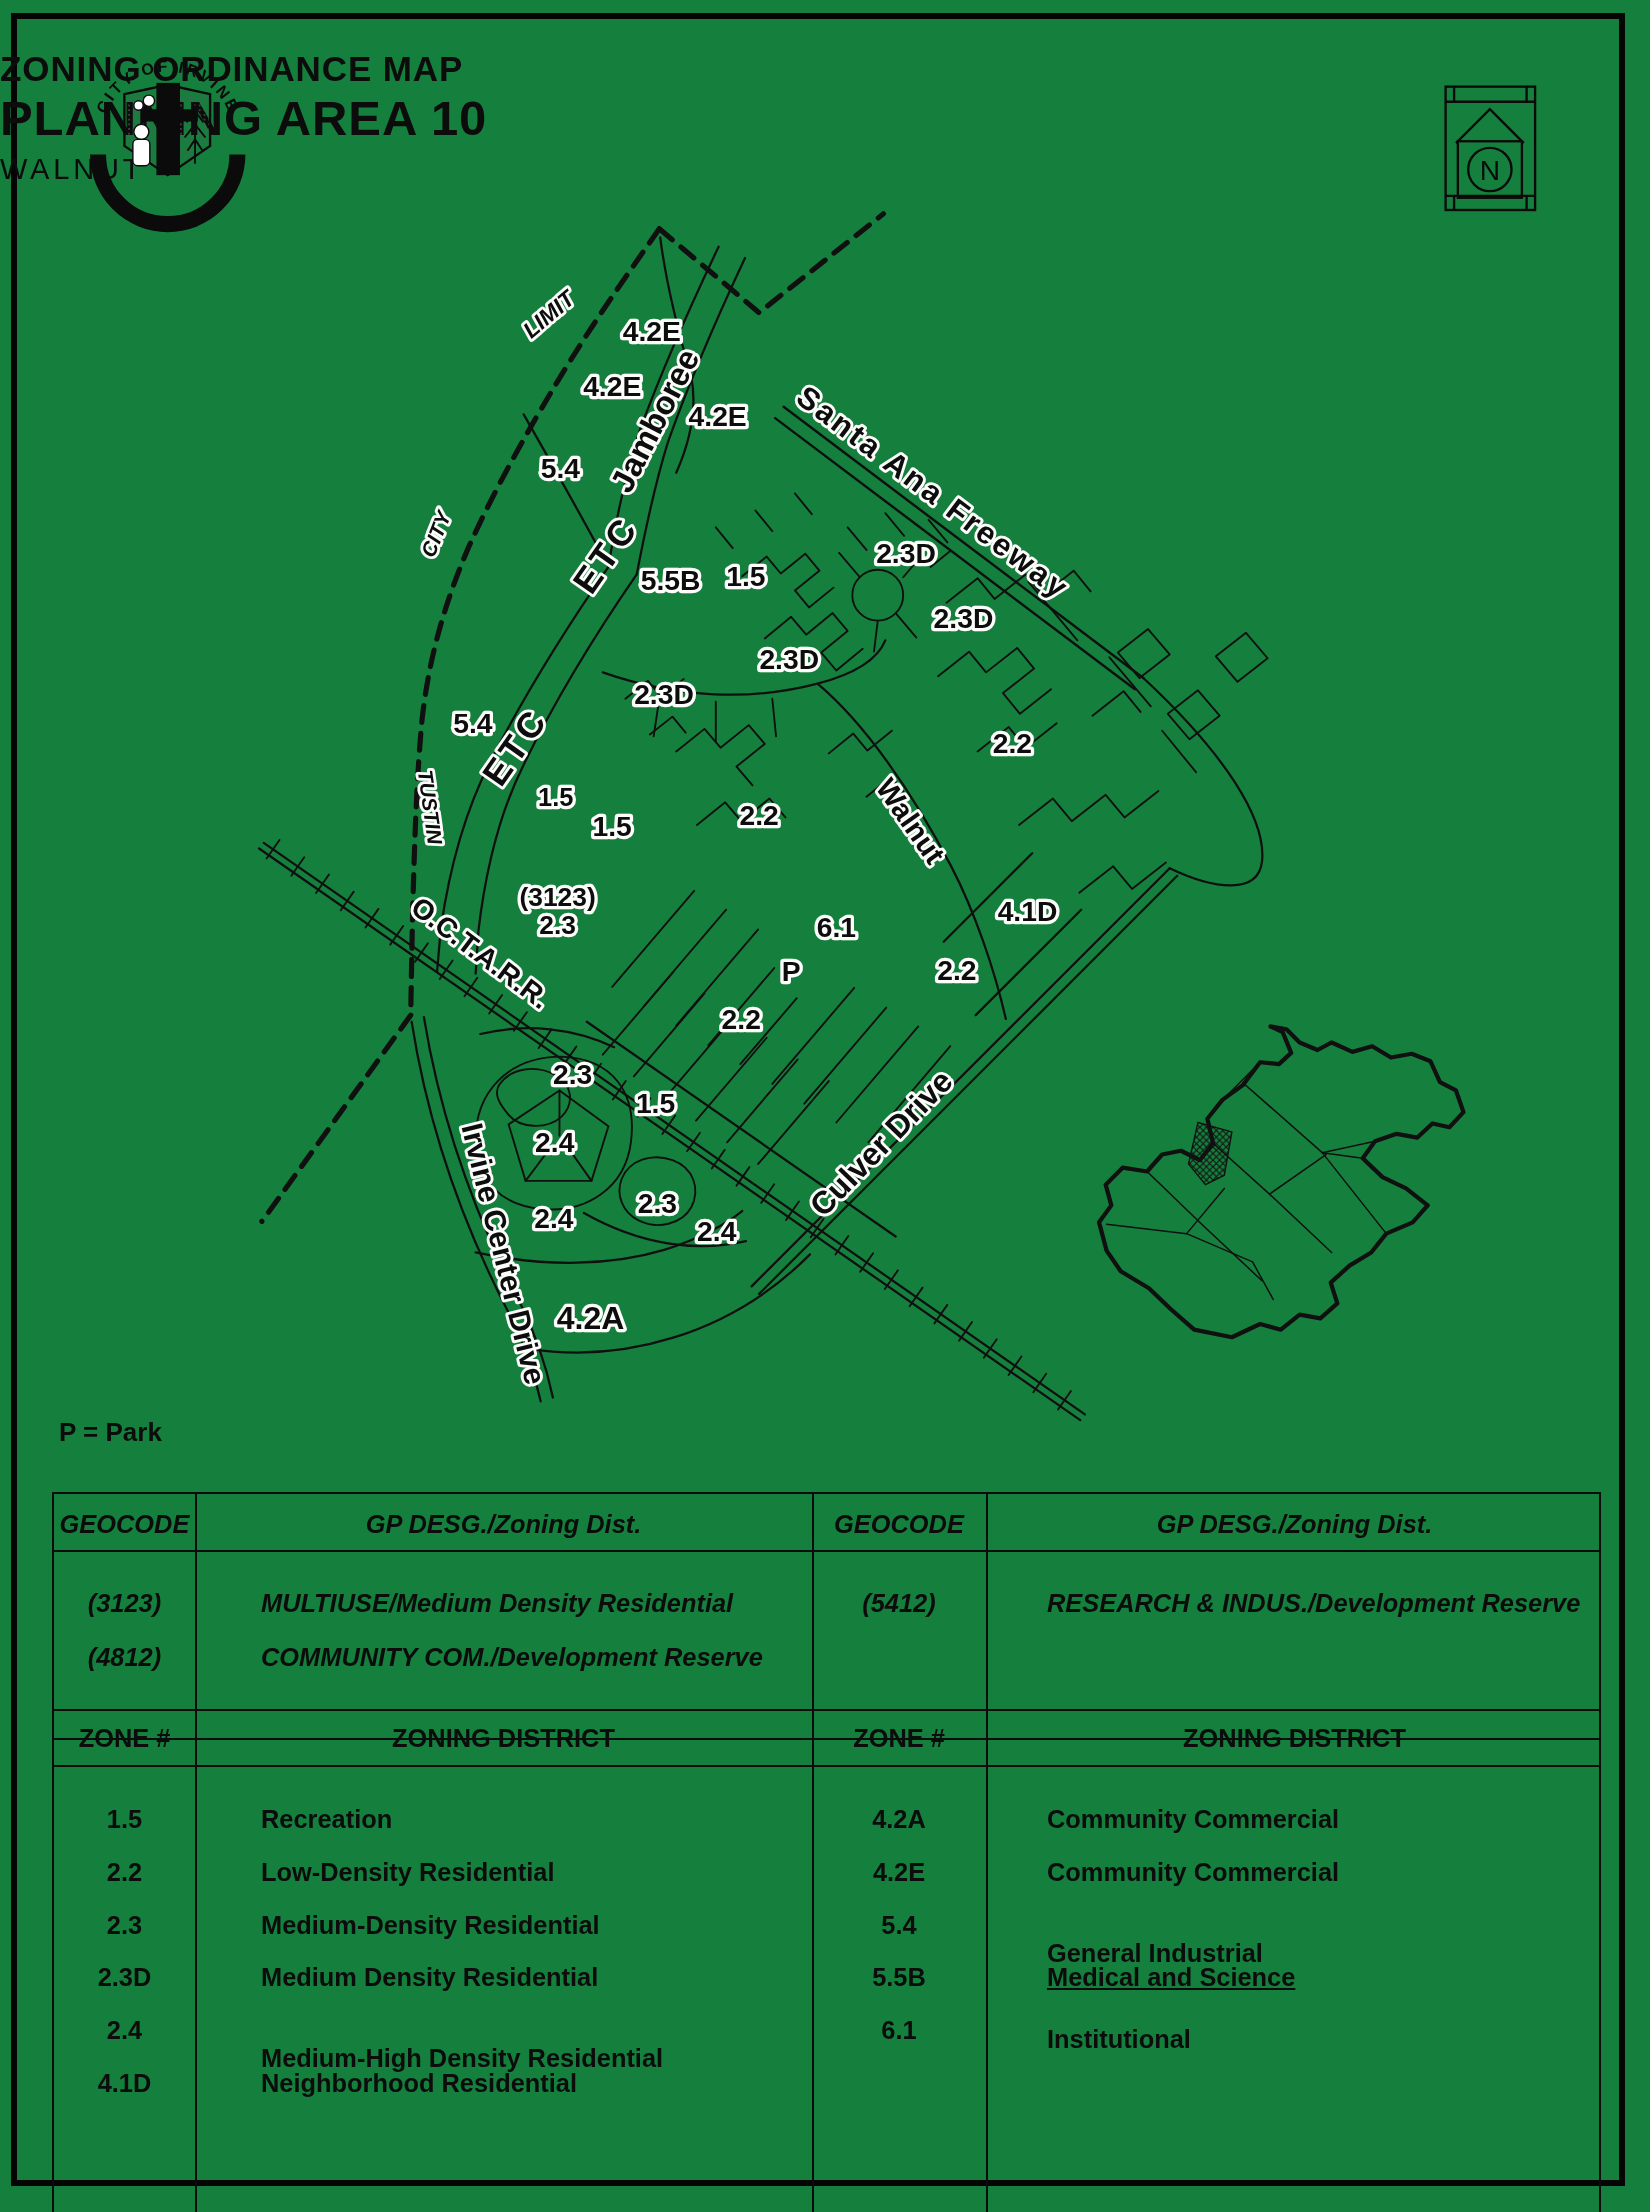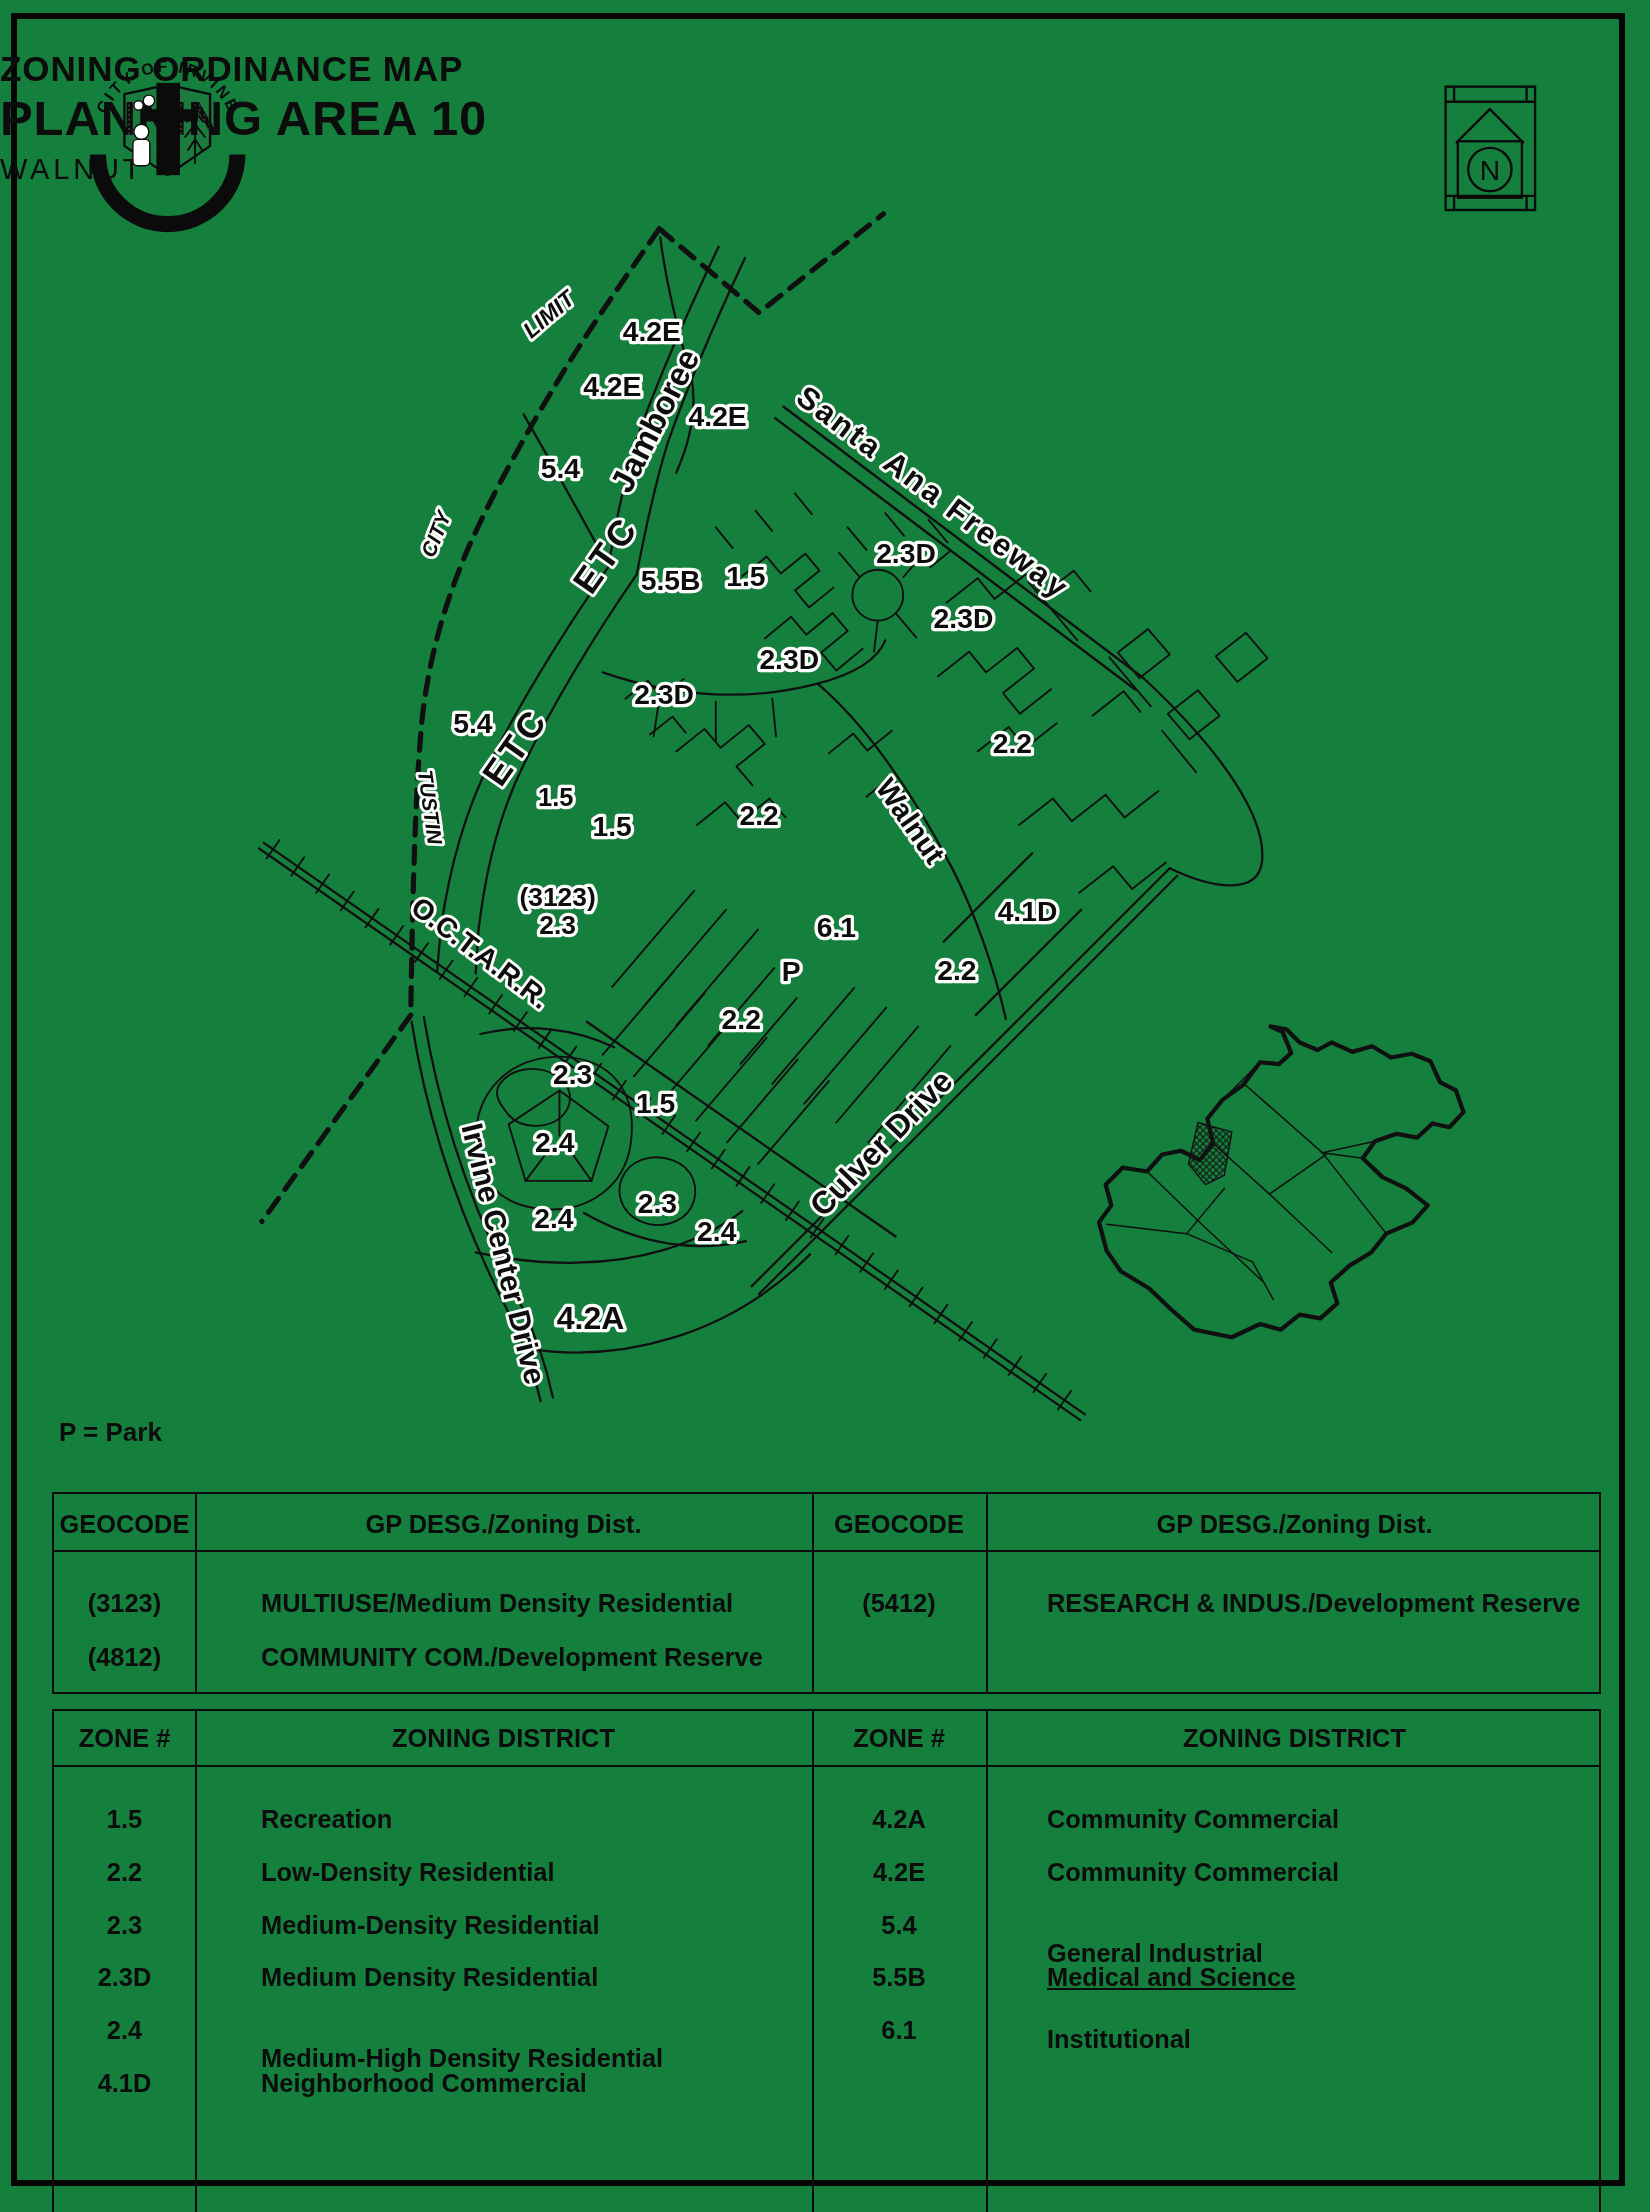--- a/index.html
+++ b/index.html
@@ -230,21 +230,21 @@
         <text x="608" y="1151" text-anchor="middle" class="zl" font-size="30">2.3</text>
         <text x="696" y="1182" text-anchor="middle" class="zl" font-size="30">1.5</text>
         <text x="589" y="1223" text-anchor="middle" class="zl" font-size="30">2.4</text>
         <text x="588" y="1304" text-anchor="middle" class="zl" font-size="30">2.4</text>
         <text x="698" y="1288" text-anchor="middle" class="zl" font-size="30">2.3</text>
         <text x="761" y="1318" text-anchor="middle" class="zl" font-size="30">2.4</text>
         <text x="627" y="1411" text-anchor="middle" class="zl" font-size="34">4.2A</text>
       </g>
   </svg>
 
-  <div class="sec" style="left:52px;top:1492px;width:1549px;height:202px;">
+  <div class="sec" style="left:52px;top:1492px;width:1549px;height:248px;font-style:italic;">
     <div class="vline" style="left:141px"></div>
     <div class="vline" style="left:758px"></div>
     <div class="vline" style="left:932px"></div>
     <div class="hline" style="top:56px"></div>
     <div class="cell hdr" style="left:0;top:15px;width:141px">GEOCODE</div>
     <div class="cell hdr" style="left:141px;top:15px;width:617px">GP DESG./Zoning Dist.</div>
     <div class="cell hdr" style="left:758px;top:15px;width:174px">GEOCODE</div>
     <div class="cell hdr" style="left:932px;top:15px;width:617px">GP DESG./Zoning Dist.</div>
     <div id="geo-rows">
         <div class="cell code" style="left: 0px; top: 94px; width: 141px;">(3123)</div>
@@ -270,21 +270,21 @@
         <div class="cell desc" style="left: 207px; top: 93px;">Recreation</div>
         <div class="cell code" style="left: 0px; top: 146px; width: 141px;">2.2</div>
         <div class="cell desc" style="left: 207px; top: 146px;">Low-Density Residential</div>
         <div class="cell code" style="left: 0px; top: 199px; width: 141px;">2.3</div>
         <div class="cell desc" style="left: 207px; top: 199px;">Medium-Density Residential</div>
         <div class="cell code" style="left: 0px; top: 251px; width: 141px;">2.3D</div>
         <div class="cell desc" style="left: 207px; top: 251px;">Medium Density Residential</div>
         <div class="cell code" style="left: 0px; top: 304px; width: 141px;">2.4</div>
         <div class="cell desc" style="left: 207px; top: 304px; margin-top: 28px;">Medium-High Density Residential</div>
         <div class="cell code" style="left: 0px; top: 357px; width: 141px;">4.1D</div>
-        <div class="cell desc" style="left: 207px; top: 357px;">Neighborhood Commercial</div>
+        <div class="cell desc" style="left: 207px; top: 357px;">Neighborhood Residential</div>
         <div class="cell code" style="left: 758px; top: 93px; width: 174px;">4.2A</div>
         <div class="cell desc" style="left: 993px; top: 93px;">Community Commercial</div>
         <div class="cell code" style="left: 758px; top: 146px; width: 174px;">4.2E</div>
         <div class="cell desc" style="left: 993px; top: 146px;">Community Commercial</div>
         <div class="cell code" style="left: 758px; top: 199px; width: 174px;">5.4</div>
         <div class="cell desc" style="left: 993px; top: 199px; margin-top: 28px;">General Industrial</div>
         <div class="cell code" style="left: 758px; top: 251px; width: 174px;">5.5B</div>
         <div class="cell desc" style="left: 993px; top: 251px; text-decoration: underline;">Medical and Science</div>
         <div class="cell code" style="left: 758px; top: 304px; width: 174px;">6.1</div>
         <div class="cell desc" style="left: 993px; top: 313px;">Institutional</div>

